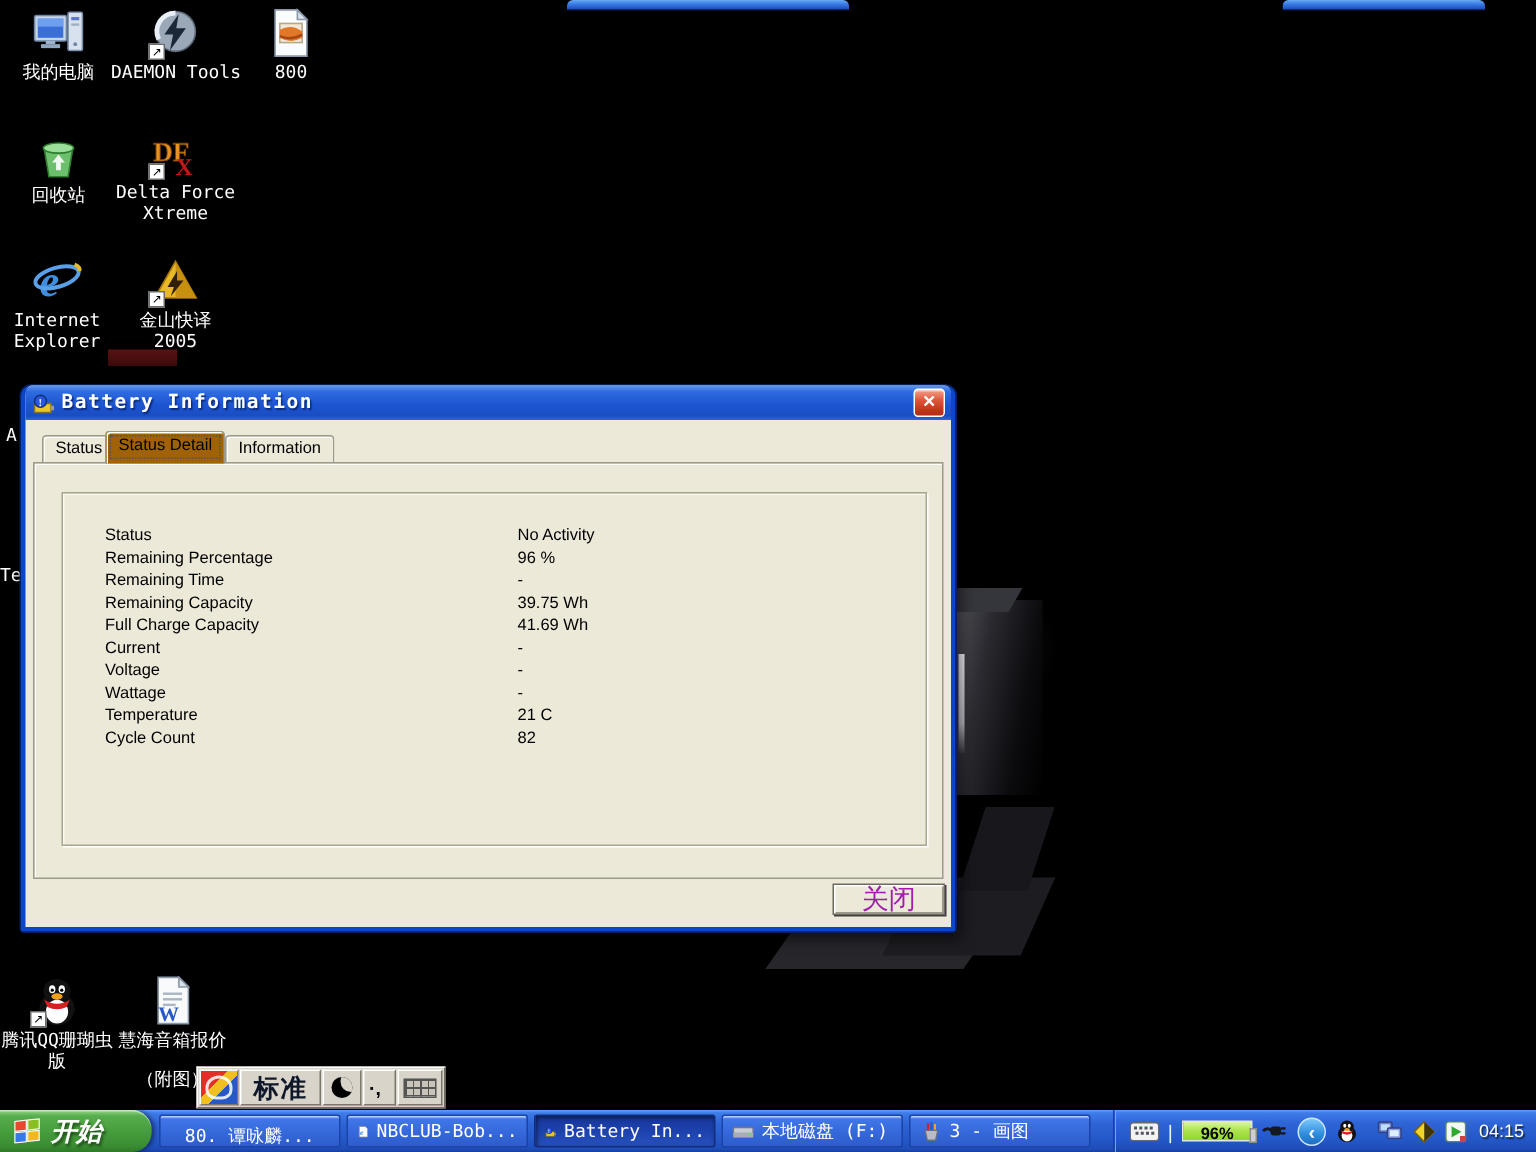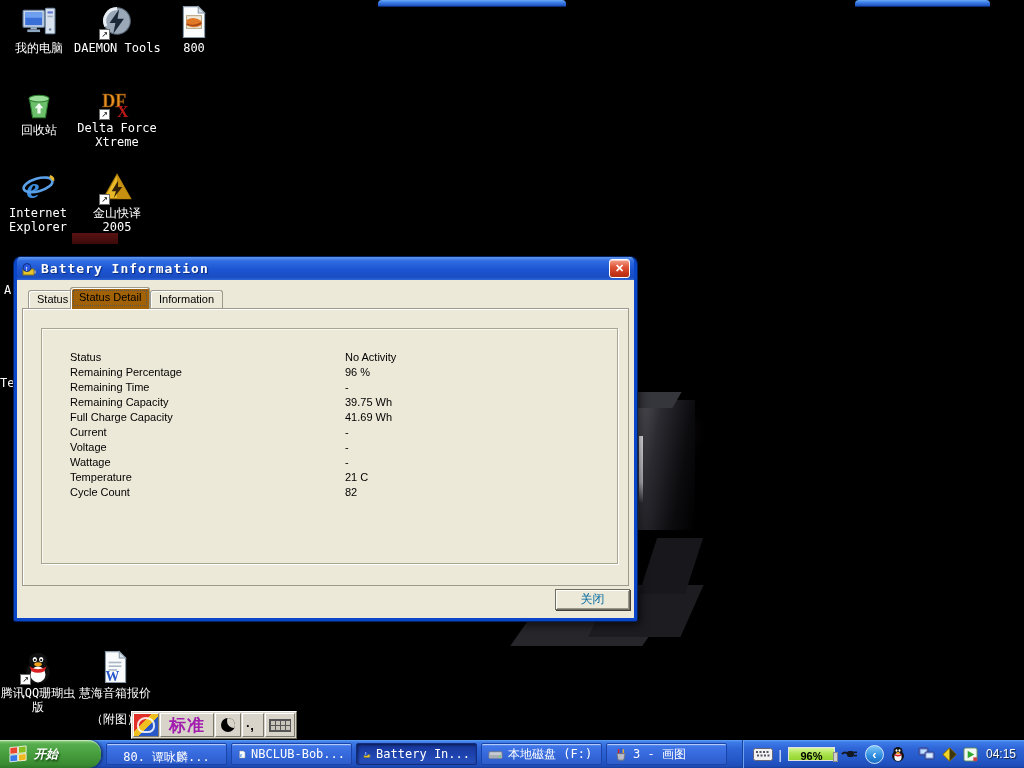--- a/index.html
+++ b/index.html
@@ -59,50 +59,50 @@
   .tabpage { position:absolute; left:5px; top:51px; width:607px; height:278px;
     background:#ECE9D8; border:1px solid #9c9a8c;
     box-shadow:inset 1px 1px 0 #fff; }
   .infopanel { position:absolute; left:18px; top:19px; width:577px; height:236px;
     border:1px solid #a8a690; box-shadow:1px 1px 0 #fff, inset 1px 1px 0 rgba(255,255,255,.7); }
   .rows { position:absolute; left:0; top:22px; width:100%; }
   .irow { position:relative; height:15px; font-size:11px; color:#000; }
   .irow .rl { position:absolute; left:28px; }
   .irow .rv { position:absolute; left:303px; }
   .btn-close { position:absolute; left:538px; top:332px; width:75px; height:21px;
-    background:#ECE9D8; border:1px solid #6e6c5e; font-size:12px; color:#0369a1;
+    background:#ECE9D8; border:1px solid #6e6c5e; font-size:18px; color:#a21caf;
     text-align:center; line-height:19px; cursor:pointer;
     box-shadow:inset 1px 1px 0 #fff, inset -1px -1px 0 #9a9889, 1px 1px 0 #404040; }
 
   
   .imebar { position:absolute; z-index:20; left:131px; top:711px; height:28px;
     display:flex; align-items:center; gap:1px; padding:1px;
     background:#D8D4CA; border:1px solid; border-color:#fff #6e6c5e #6e6c5e #fff;
     box-shadow:1px 1px 2px rgba(0,0,0,.5); }
   .imebtn { height:24px; background:#D8D4CA; border:1px solid; border-color:#fff #7a786a #7a786a #fff;
     display:flex; align-items:center; justify-content:center; cursor:pointer; padding:0 3px; }
   .ime-logo { width:26px; background:linear-gradient(135deg,#E03028 0 38%,#F0C020 38% 58%,#2858C8 58%); position:relative; }
   .ime-logo .fig { position:absolute; inset:3px; border:2px solid #fff; border-radius:50% 50% 40% 40%; opacity:.85; }
-  .ime-mode { font-size:17px; font-weight:bold; color:#a21caf; padding:0 5px; letter-spacing:1px; }
+  .ime-mode { font-size:17px; font-weight:bold; color:#0f172a; padding:0 5px; letter-spacing:1px; }
   .moon { width:14px; height:14px; border-radius:50%; background:#000; position:relative; overflow:hidden; }
   .moon::after { content:""; position:absolute; left:6px; top:-4px; width:14px; height:14px;
     border-radius:50%; background:#D8D4CA; }
   .ime-punct { font-size:13px; font-weight:bold; color:#000; width:16px; }
   .ime-kbd { width:22px; height:13px; background:#c8c4ba; border:1px solid #555;
     background-image:repeating-linear-gradient(90deg,#555 0 1px,transparent 1px 5px),
                      repeating-linear-gradient(0deg,#555 0 1px,transparent 1px 5px); }
 
   
   .taskbar { position:absolute; z-index:30; left:0; top:740px; width:1024px; height:28px;
     background:linear-gradient(180deg,#5FA2F7 0%,#3E7CE8 7%,#2E64D6 32%,#2458C8 70%,#1E4DB8 93%,#16409F 100%); }
   .startbtn { position:absolute; left:0; top:0; width:101px; height:28px; cursor:pointer;
     border-radius:0 13px 13px 0; display:flex; align-items:center; gap:5px; padding:0 12px 0 8px;
     background:linear-gradient(180deg,#9ADA8A 0%,#58AE4E 14%,#479E3D 50%,#3A8C32 86%,#2E7A28 100%);
     box-shadow:inset 0 1px 0 rgba(255,255,255,.45), 2px 0 3px rgba(0,0,0,.45); }
-  .startbtn .stxt { color:#fff; font-size:12px; font-weight:bold; font-style:italic;
+  .startbtn .stxt { color:#fff; font-size:17px; font-weight:bold; font-style:italic;
     text-shadow:1px 2px 2px #1d4a18; }
   .task { position:absolute; top:3px; height:22px; width:121px; border-radius:2px; cursor:pointer;
     display:flex; align-items:center; gap:5px; padding:0 6px; overflow:hidden;
     border:1px solid #1C44A8; color:#fff; font-size:12px; white-space:nowrap;
     font-family:"DejaVu Sans Mono",monospace;
     background:linear-gradient(180deg,#6FA0F5 0%,#4076E8 12%,#3568DB 55%,#2E5DCB 100%);
     box-shadow:inset 0 1px 0 rgba(255,255,255,.5); }
   .task.active { background:linear-gradient(180deg,#16359A 0%,#1E43AE 55%,#2750BC 100%);
     box-shadow:inset 1px 1px 3px rgba(0,0,0,.55); border-color:#122D7E; }
   .tray { position:absolute; right:0; top:0; height:28px; display:flex; align-items:center;

